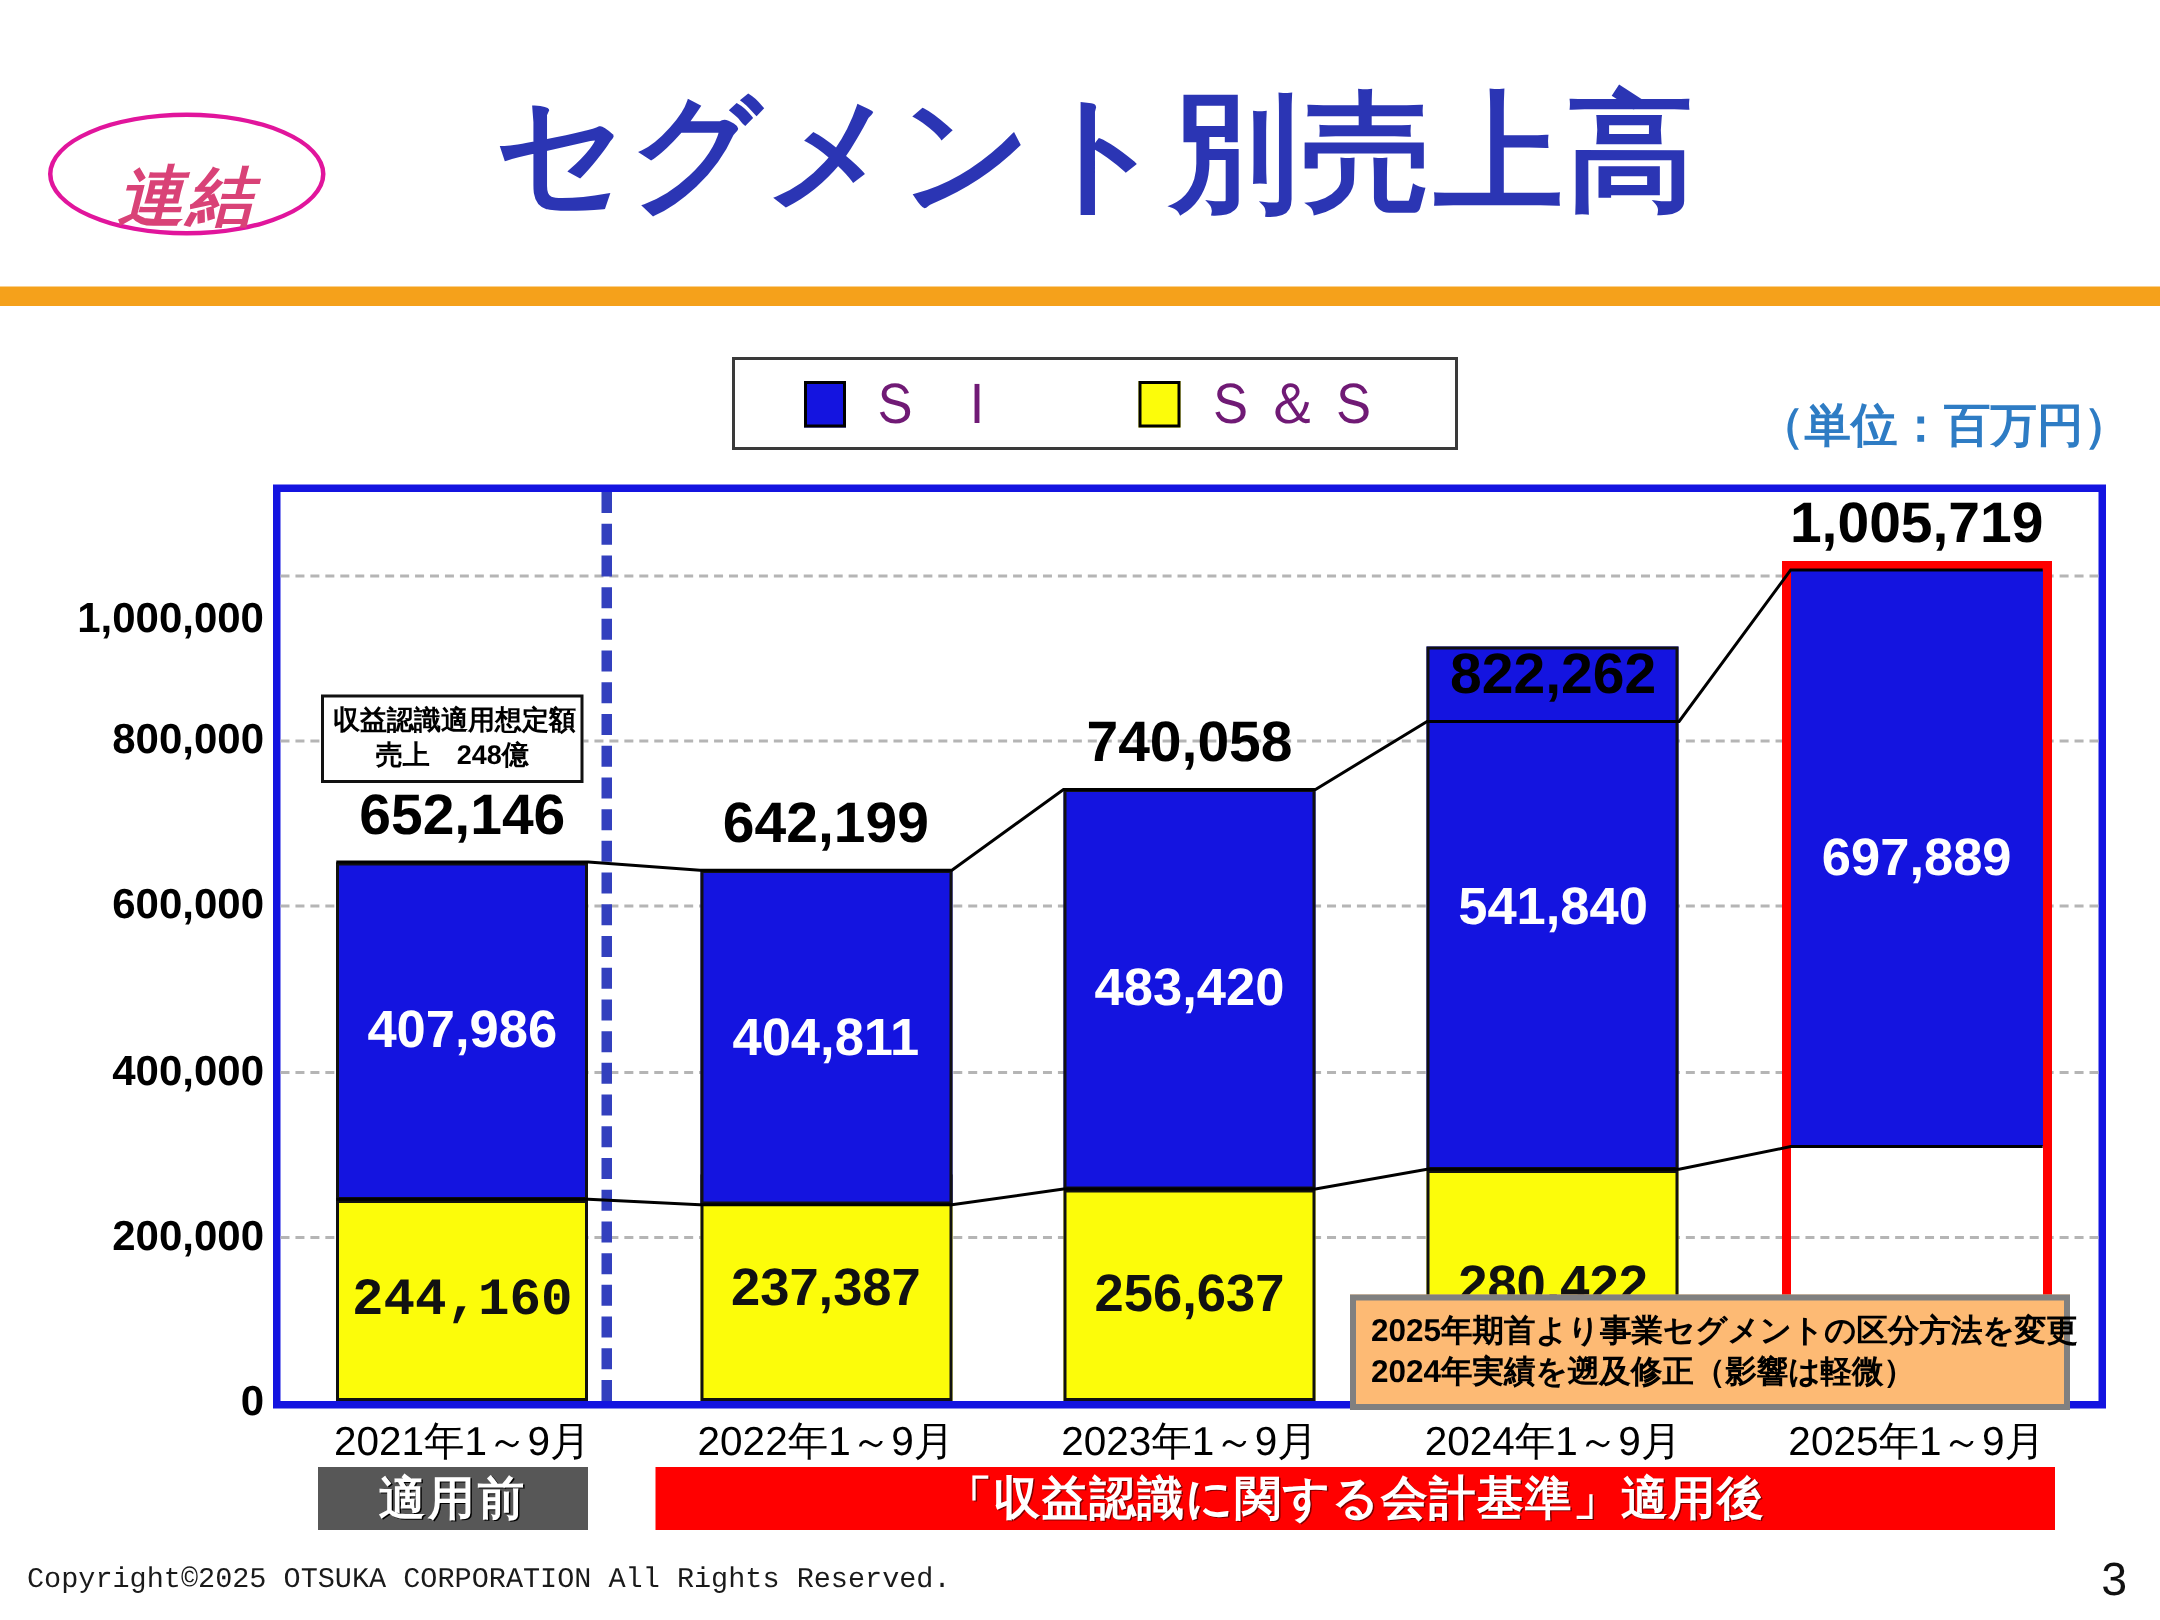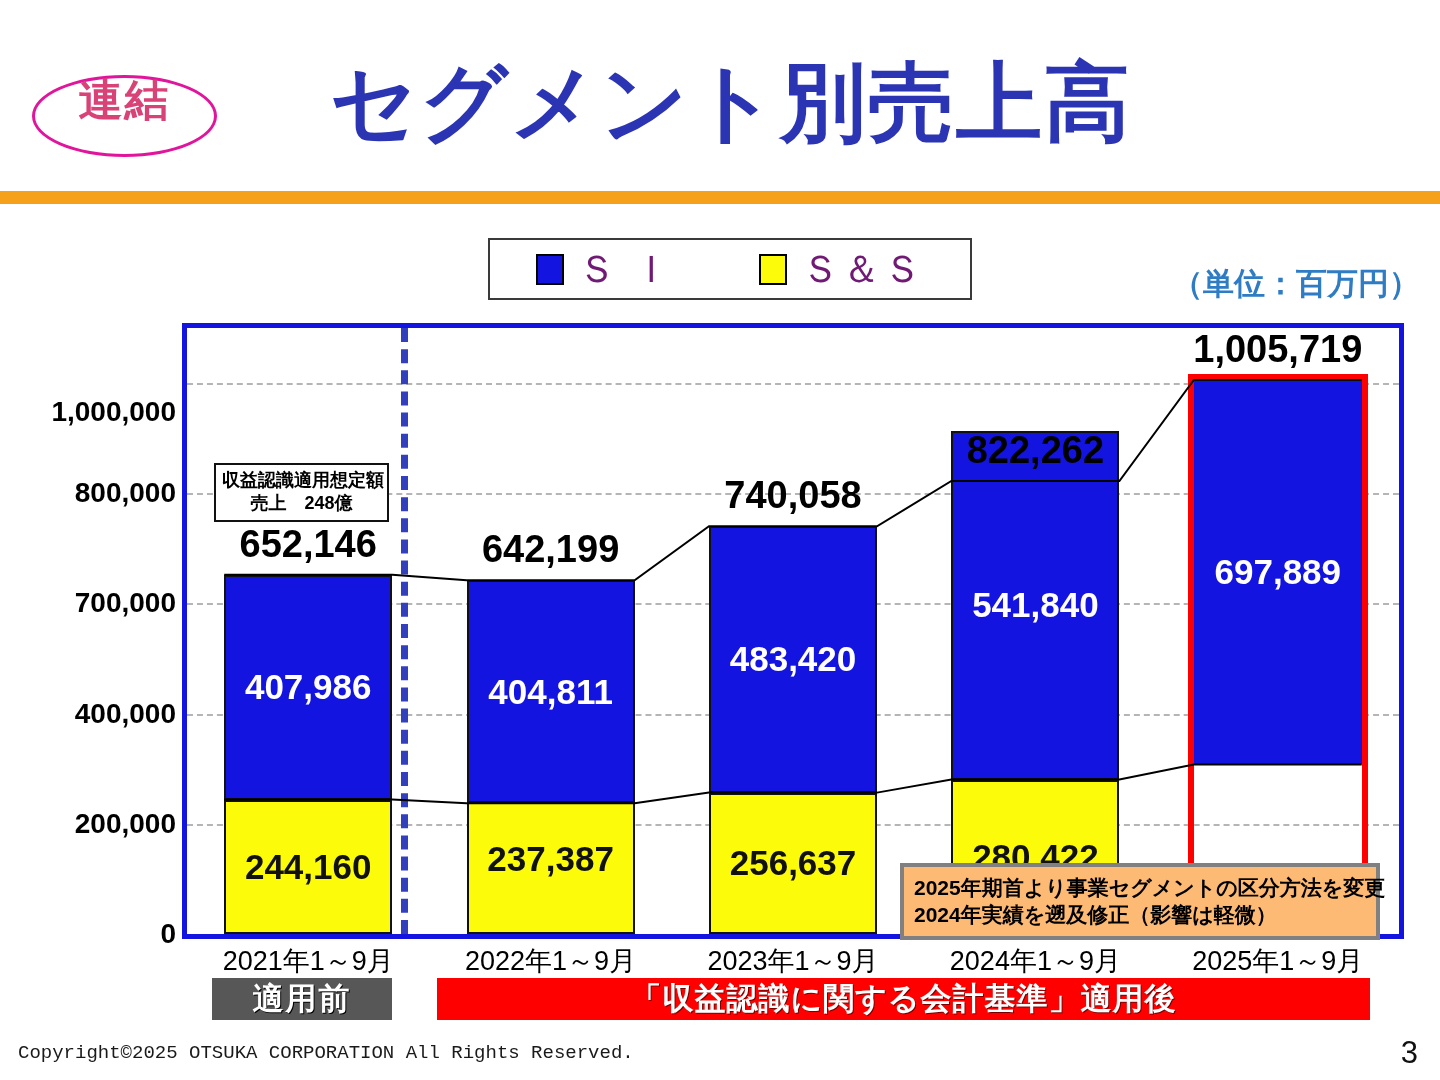--- a/index.html
+++ b/index.html
@@ -9,21 +9,21 @@
     font-family: "Liberation Sans", "DejaVu Sans", sans-serif;
     overflow: hidden;
   }
   #slide { position: relative; width: 1440px; height: 1080px; }
 
   
   #badge {
     position: absolute; left: 32px; top: 75px;
     width: 185px; height: 82px;
     border: 3px solid #E1159C; border-radius: 50%;
-    display: flex; align-items: flex-start; justify-content: center;
+    display: flex; align-items: flex-end; justify-content: center; font-style: italic;
   }
   #badge-text {
     font-size: 44px; font-weight: 700; color: #D94277;
     letter-spacing: 2px; line-height: 1;
   }
   #title {
     position: absolute; left: 330px; top: 52px;
     font-size: 86px; font-weight: 700; color: #2B35B4;
     letter-spacing: 2px; line-height: 1.18; white-space: nowrap;
   }
@@ -176,21 +176,21 @@
   <div id="unit-label">（単位：百万円）</div>
 
   <div id="plot">
     <div id="plot-inner">
         <div class="gridline" style="top: 495.818px;"></div>
         <div class="gridline" style="top: 385.636px;"></div>
         <div class="gridline" style="top: 275.455px;"></div>
         <div class="gridline" style="top: 165.273px;"></div>
         <div class="gridline" style="top: 55.0909px;"></div>
         <div class="bar" style="left: 37.2px; width: 168px; height: 359.273px;">
-          <div class="seg seg-ss" style="bottom: 0px; height: 134.51px;">
+          <div class="seg seg-ss" style="bottom: 0px; height: 134.51px; font-family: Liberation Mono, monospace;">
             <span class="seg-label">244,160</span>
           </div>
           <div class="seg seg-si" style="bottom: 134.51px; height: 224.763px;">
             <span class="seg-label">407,986</span>
           </div>
         </div>
         <div class="total-label" style="left: 121.2px; top: 194.727px;">652,146</div>
         <div class="bar" style="left: 279.6px; width: 168px; height: 353.793px;">
           <div class="seg seg-ss" style="bottom: 0px; height: 151px; margin-top: 16px;">
             <span class="seg-label">237,387</span>
@@ -229,21 +229,21 @@
     <svg id="connectors" viewBox="0 0 1212 606" width="1212" height="606">
         <polyline points="37.2,246.72683999999998 205.2,246.72683999999998 279.6,252.20673272727277 447.6,252.20673272727277 522,198.29531999999998 690,198.29531999999998 764.4000000000001,153.00838909090908 932.4000000000001,153.00838909090908 1006.8,51.940259999999974 1174.8,51.940259999999974" fill="none" stroke="#000" stroke-width="2"></polyline>
         <polyline points="37.2,471.49003636363636 205.2,471.49003636363636 279.6,475.22134363636366 447.6,475.22134363636366 522,464.6163436363636 690,464.6163436363636 764.4000000000001,451.51297090909094 932.4000000000001,451.51297090909094 1006.8,436.4142054545454 1174.8,436.4142054545454" fill="none" stroke="#000" stroke-width="2"></polyline>
       </svg>
   </div>
 
   <div id="yticks">
       <div class="ytick" style="top: 934px;">0</div>
       <div class="ytick" style="top: 823.818px;">200,000</div>
       <div class="ytick" style="top: 713.636px;">400,000</div>
-      <div class="ytick" style="top: 603.455px;">700,000</div>
+      <div class="ytick" style="top: 603.455px;">600,000</div>
       <div class="ytick" style="top: 493.273px;">800,000</div>
       <div class="ytick" style="top: 383.091px; margin-top: 29px;">1,000,000</div>
     </div>
 
   <div id="xlabels">
       <div class="xlabel" style="left: 308.2px;">2021年1～9月</div>
       <div class="xlabel" style="left: 550.6px;">2022年1～9月</div>
       <div class="xlabel" style="left: 793px;">2023年1～9月</div>
       <div class="xlabel" style="left: 1035.4px;">2024年1～9月</div>
       <div class="xlabel" style="left: 1277.8px;">2025年1～9月</div>

